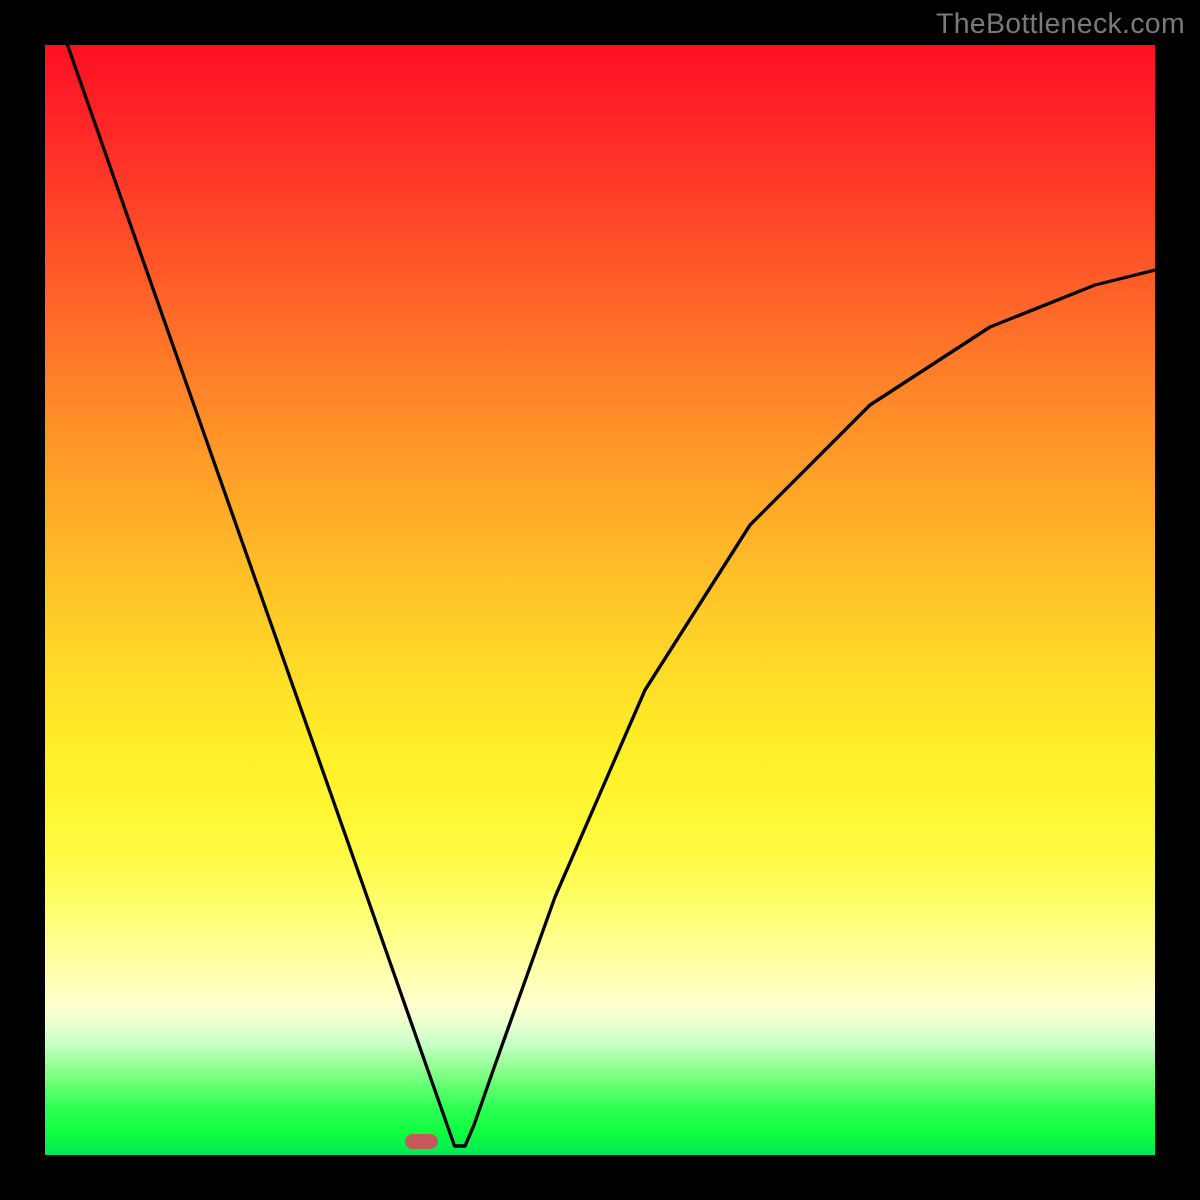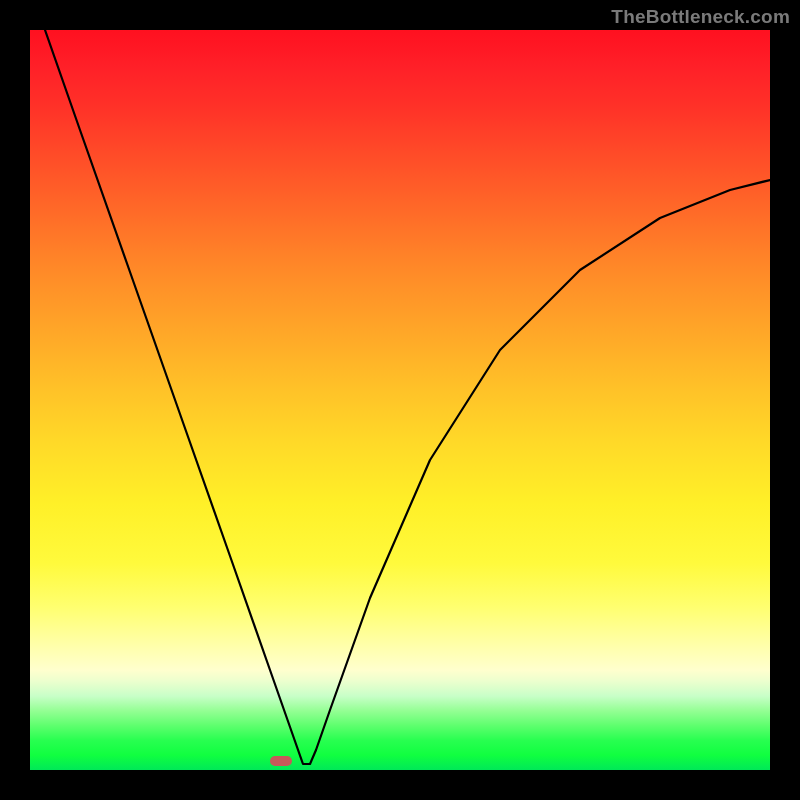--- a/index.html
+++ b/index.html
@@ -43,21 +43,21 @@
         #10ff40 98%,
         #00e858 100%
       );
     }
     .watermark {
       position: absolute;
       top: 6px;
       right: 10px;
       color: #7a7a7a;
       font-size: 19px;
-      font-weight: bold;
+      font-weight: normal;
       letter-spacing: 0.2px;
     }
     .marker {
       position: absolute;
       width: 22px;
       height: 10px;
       background: #c65a5a;
       border-radius: 5px;
       left: 270px;
       bottom: 34px;

